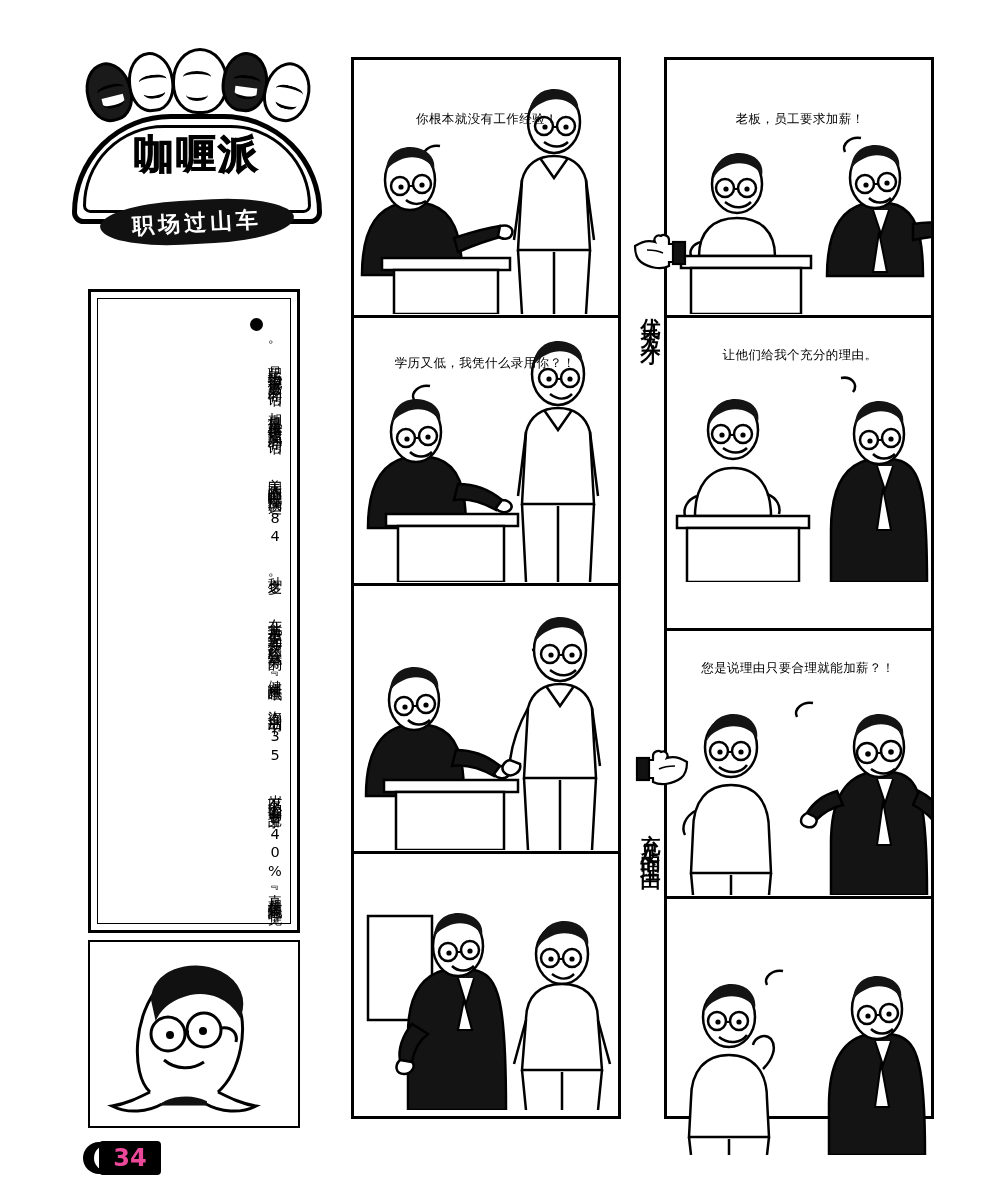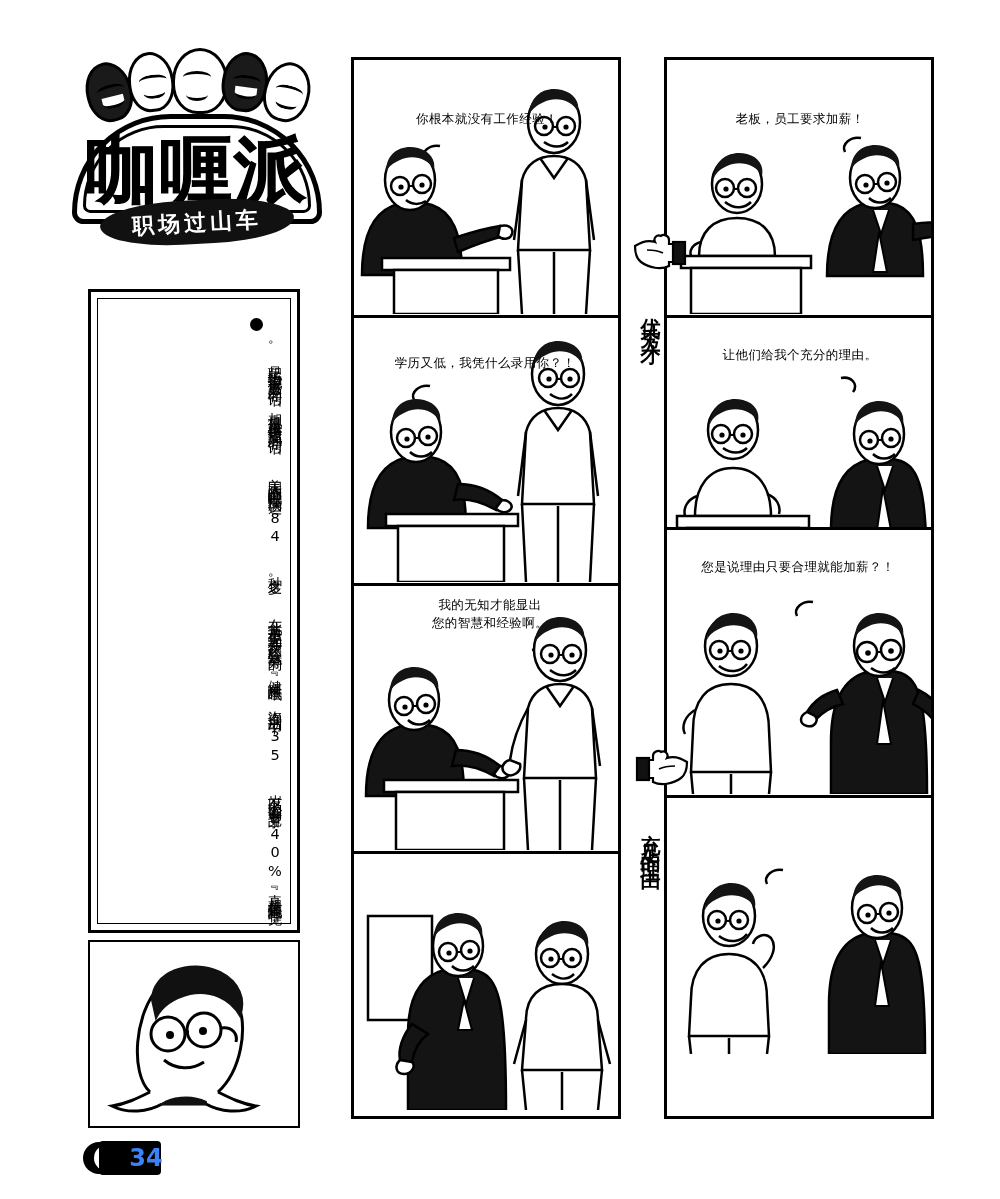--- a/index.html
+++ b/index.html
@@ -89,21 +89,21 @@
     bottom: 6px;
     border: 3px solid #000;
     border-radius: 110px 110px 10px 10px;
   }
   #masthead .title-cn {
     position: absolute;
     left: 0;
     top: 86px;
     width: 250px;
     text-align: center;
-    font-size: 72px;
+    font-size: 40px;
     font-weight: bold;
     letter-spacing: 2px;
     line-height: 1;
     font-family: "DejaVu Sans", "Liberation Sans", sans-serif;
     -webkit-text-stroke: 1px #000;
   }
   #masthead .subtitle-plate {
     position: absolute;
     left: 28px;
     top: 152px;
@@ -189,25 +189,25 @@
   }
   #page-number .plate {
     position: absolute;
     left: 16px; top: 0;
     width: 62px; height: 34px;
     background: #000;
     border-radius: 4px;
   }
   #page-number .num {
     position: absolute;
-    left: 32px; top: 0;
+    left: 16px; top: 0;
     width: 62px; height: 34px;
     line-height: 34px;
     text-align: center;
-    color: #3b82f6;
+    color: #ec4899;
     font-size: 24px;
     font-weight: bold;
     font-family: "DejaVu Sans", "Liberation Sans", sans-serif;
   }
   #page-number .crescent {
     position: absolute;
     left: 0; top: 1px;
     width: 32px; height: 32px;
     border-radius: 50%;
     background: #000;
@@ -418,22 +418,20 @@
         <path d="M196 76 C204 82 212 82 218 76" stroke="#000" stroke-width="2.5" fill="none"></path>
         <path d="M172 114 C176 98 188 90 204 90 C220 90 232 98 236 114 L240 186 L168 186 Z" fill="#fff" stroke="#000" stroke-width="2.5"></path>
         <path d="M190 92 L204 112 L218 92" fill="none" stroke="#000" stroke-width="2.5"></path>
         <path d="M168 186 L172 264 M240 186 L236 264 M204 188 L204 264" stroke="#000" stroke-width="2.5" fill="none"></path>
         <path d="M172 114 L164 178 M236 114 L244 178" stroke="#000" stroke-width="2.5" fill="none"></path>
       </g>
     </svg>
   </div>
 
   <div class="panel" style="height:268px">
-    <div class="bubble" style="left:26px; top:10px; width:220px;">我的无知才能显出
-您的智慧和经验啊。</div>
     <svg width="264" height="264" viewBox="0 0 264 264" style="position:absolute;left:0;top:0">
       <g stroke="#000" stroke-width="2.5" fill="none">
         <path d="M190 78 C196 70 188 62 178 64"></path>
       </g>
       <g>
         <path d="M12 210 C12 166 26 146 48 140 C60 137 70 137 82 141 C102 148 110 168 110 210 Z" fill="#141414" stroke="#000" stroke-width="2.5"></path>
         <ellipse cx="60" cy="114" rx="25" ry="30" fill="#fff" stroke="#000" stroke-width="2.5"></ellipse>
         <path d="M36 106 C36 86 52 78 68 82 C80 85 86 94 84 104 C78 92 62 88 50 94 C43 97 38 101 36 106 Z" fill="#141414"></path>
         <circle cx="50" cy="120" r="9" fill="#fff" stroke="#000" stroke-width="2.5"></circle>
         <circle cx="72" cy="118" r="9" fill="#fff" stroke="#000" stroke-width="2.5"></circle>
@@ -544,21 +542,21 @@
         <path d="M207 124 L211 124" stroke="#000" stroke-width="2"></path>
         <path d="M202 138 C208 144 218 144 224 138" stroke="#000" stroke-width="2.5" fill="none"></path>
         <path d="M206 150 L214 174 L222 150" fill="#fff" stroke="#000" stroke-width="2"></path>
         <path d="M212 172 L220 212 L206 212 Z" fill="#fff" stroke="#000" stroke-width="2"></path>
 
         <path d="M246 164 C258 162 268 162 276 164 L276 176 C266 176 256 178 246 180 Z" fill="#141414" stroke="#000" stroke-width="2.5"></path>
       </g>
     </svg>
   </div>
 
-  <div class="panel" style="height:212px">
+  <div class="panel" style="height:313px">
     <div class="bubble" style="left:18px; top:28px; width:230px;">让他们给我个充分的理由。</div>
     <svg width="264" height="264" viewBox="0 0 264 264" style="position:absolute;left:0;top:0">
       <g stroke="#000" stroke-width="2.5" fill="none">
         <path d="M186 74 C192 66 184 58 174 60"></path>
       </g>
       <g>
         <ellipse cx="66" cy="112" rx="25" ry="29" fill="#fff" stroke="#000" stroke-width="2.5"></ellipse>
         <path d="M43 106 C44 86 60 78 76 82 C88 85 93 94 91 104 C85 92 68 88 56 94 C49 97 45 101 43 106 Z" fill="#141414"></path>
         <circle cx="54" cy="116" r="9" fill="#fff" stroke="#000" stroke-width="2.5"></circle>
         <circle cx="76" cy="116" r="9" fill="#fff" stroke="#000" stroke-width="2.5"></circle>

